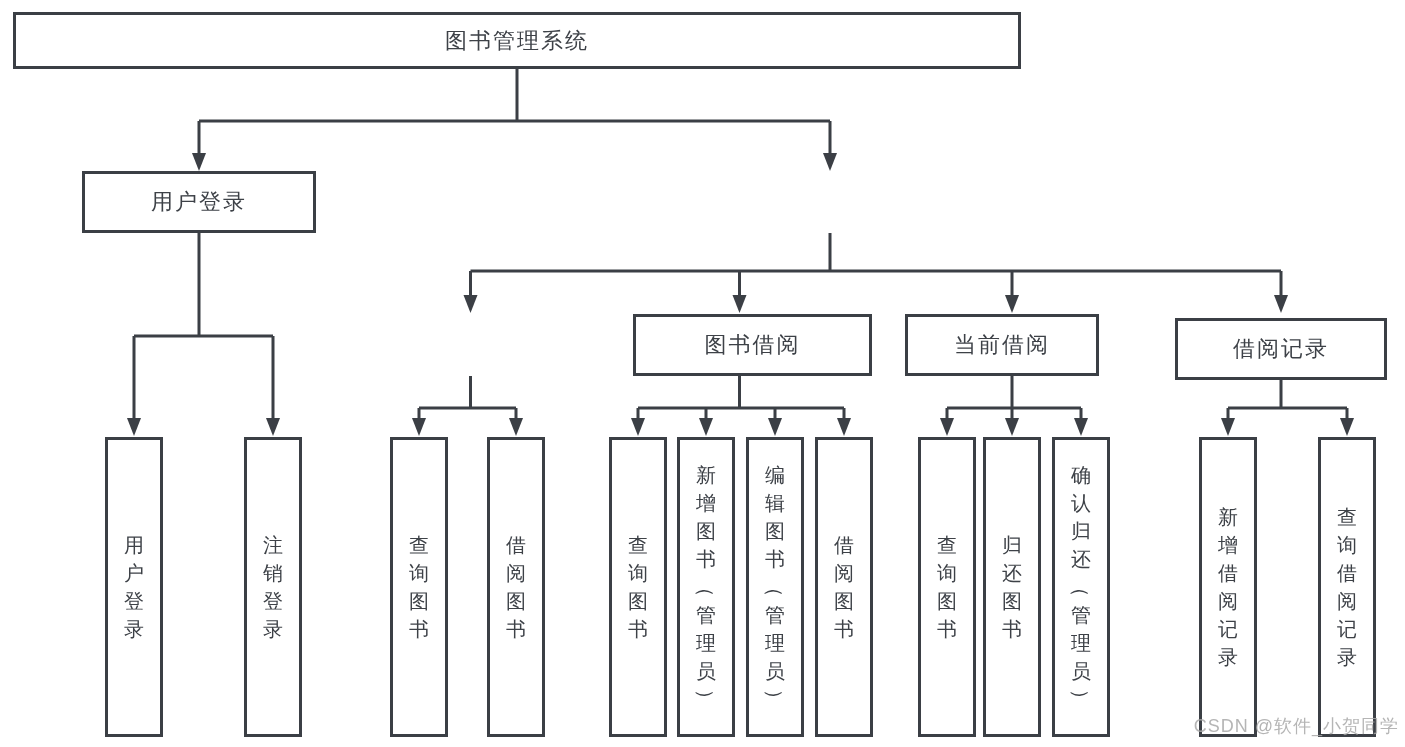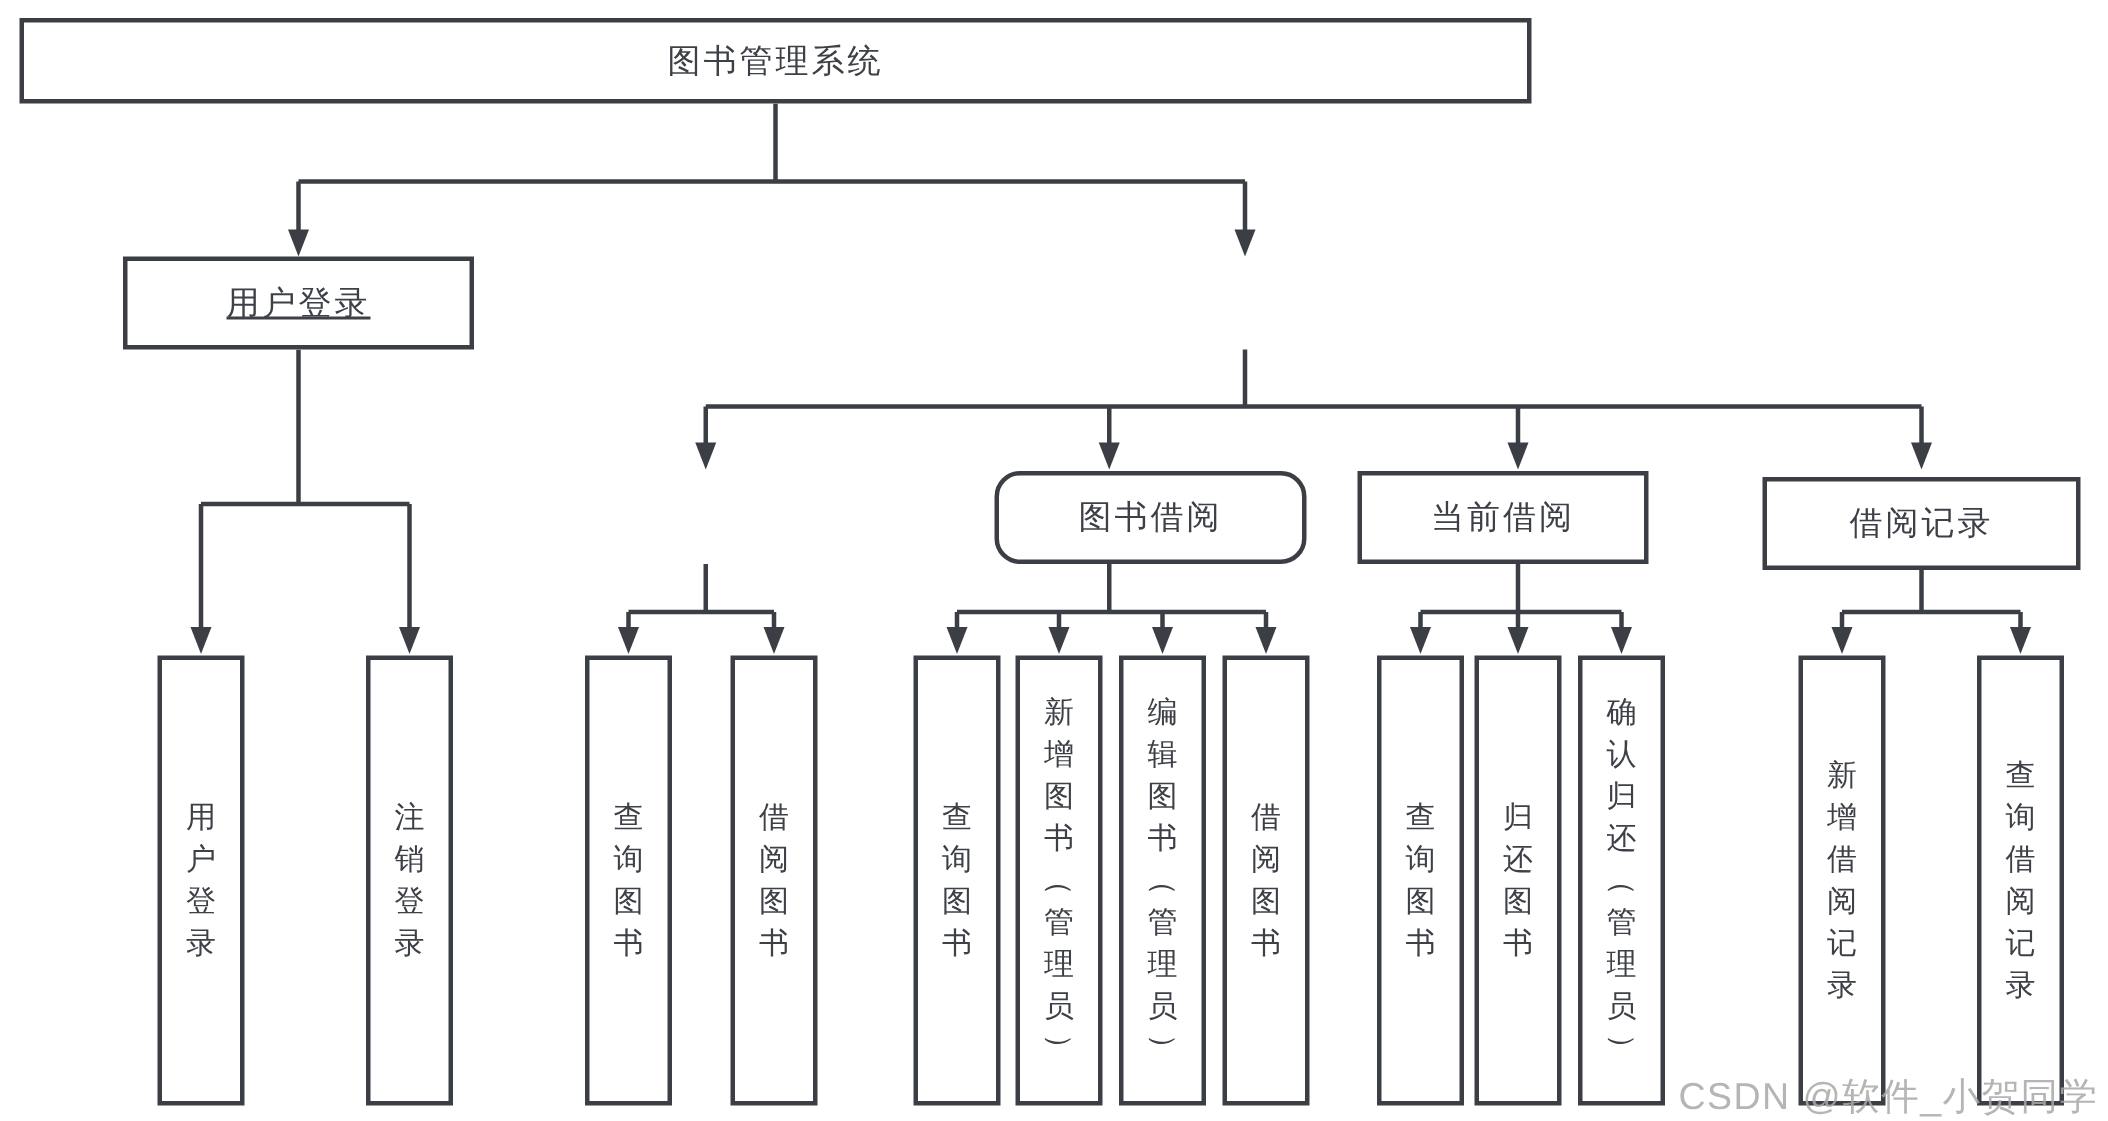--- a/index.html
+++ b/index.html
@@ -23,21 +23,21 @@
   }
   .leaf{width:58px;top:437px;height:300px;}
   .vlabel{
     display:flex;flex-direction:column;align-items:center;justify-content:center;
     width:100%;height:100%;gap:8px;
   }
   .vchar{font-size:20px;line-height:1;display:block;}
   .vchar.rot{transform:rotate(90deg);}
   .watermark{
     position:absolute;top:714px;right:6px;z-index:5;
-    font-size:25px;letter-spacing:1px;
+    font-size:18px;letter-spacing:1px;
     color:rgba(168,168,168,0.85);
     white-space:nowrap;
   }
 </style>
 </head>
 <body>
 
 <div class="canvas">
 
   <svg class="wires" width="1405" height="747" viewBox="0 0 1405 747">
@@ -101,25 +101,25 @@
     <g fill="#3b3f45" stroke="none">
       <polygon points="1221,418 1235,418 1228,436"></polygon>
       <polygon points="1340,418 1354,418 1347,436"></polygon>
     </g>
   </svg>
 
   <div class="node" style="left:13px;top:12px;width:1008px;height:57px;">
     <span class="hlabel">图书管理系统</span>
   </div>
 
-  <div class="node" style="left:82px;top:171px;width:234px;height:62px;text-decoration:underline;">
+  <div class="node" style="left:82px;top:171px;width:234px;height:62px;">
     <span class="hlabel">用户登录</span>
   </div>
 
-  <div class="node" style="left:663px;top:314px;width:208px;height:62px;border-radius:17px;">
+  <div class="node" style="left:633px;top:314px;width:239px;height:62px;">
     <span class="hlabel">图书借阅</span>
   </div>
   <div class="node" style="left:905px;top:314px;width:194px;height:62px;">
     <span class="hlabel">当前借阅</span>
   </div>
   <div class="node" style="left:1175px;top:318px;width:212px;height:62px;">
     <span class="hlabel">借阅记录</span>
   </div>
 
   <div class="node leaf" style="left:105px;">

